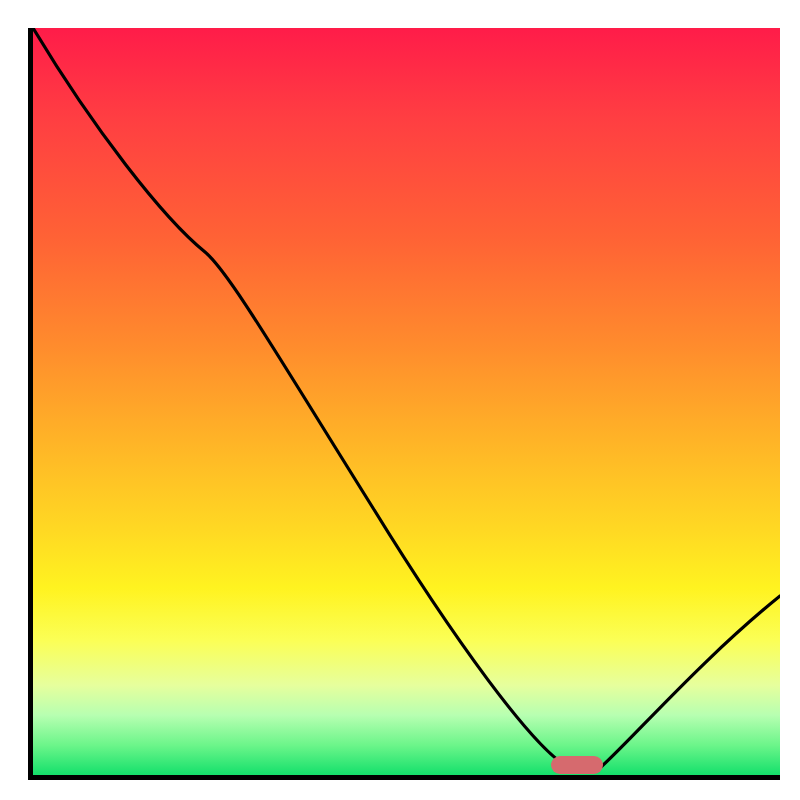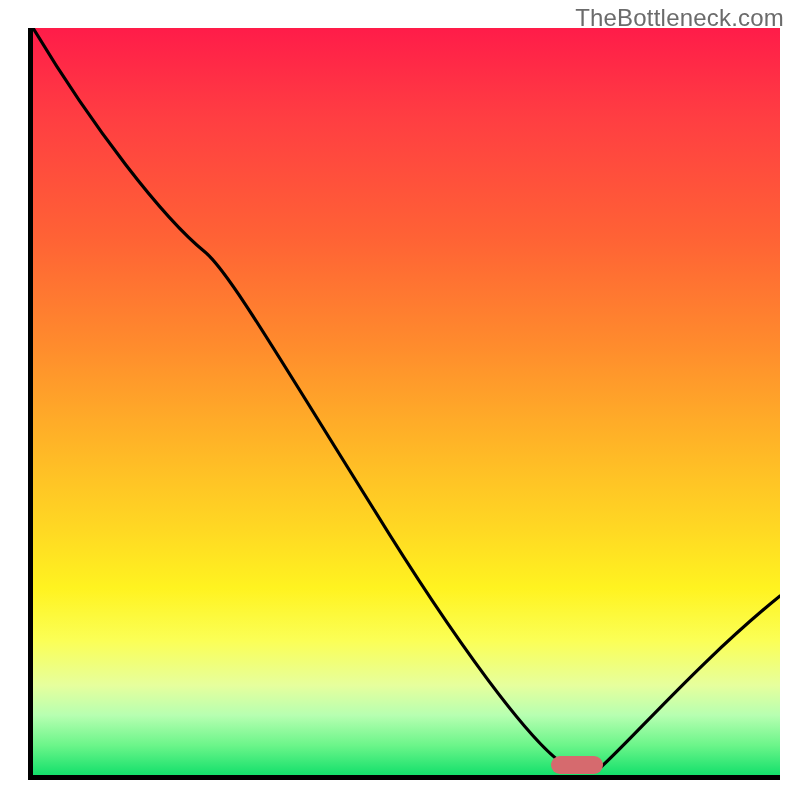--- a/index.html
+++ b/index.html
@@ -62,21 +62,20 @@
     height: 18px;
     background: #d66a6e;
     border-radius: 9px;
   }
 </style>
 </head>
 <body>
 
 <div class="container">
 
-  <div class="watermark">TheBottleneck.com</div>
 
   <div class="plot-area">
 
     <svg viewBox="0 0 747 747" preserveAspectRatio="none">
       <path d="M 0 0
                C 60 100, 130 190, 172 224
                C 195 243, 240 320, 340 480
                C 420 610, 500 720, 535 739
                L 568 739
                C 600 710, 670 630, 747 568" fill="none" stroke="#000000" stroke-width="3.2" stroke-linecap="round" stroke-linejoin="round"></path>

